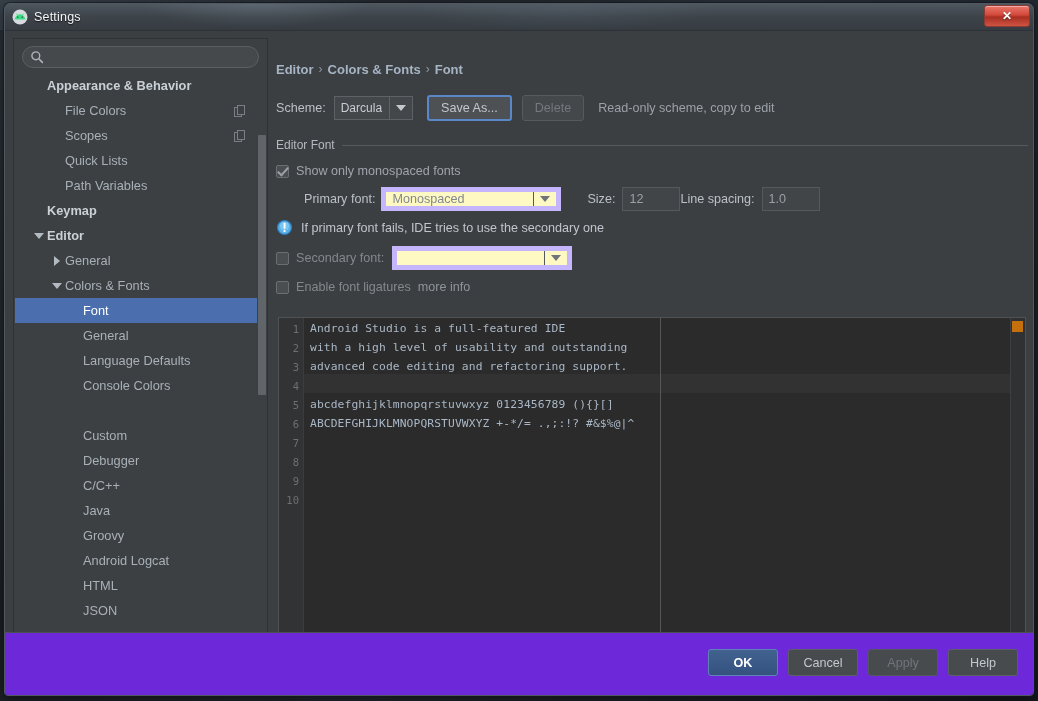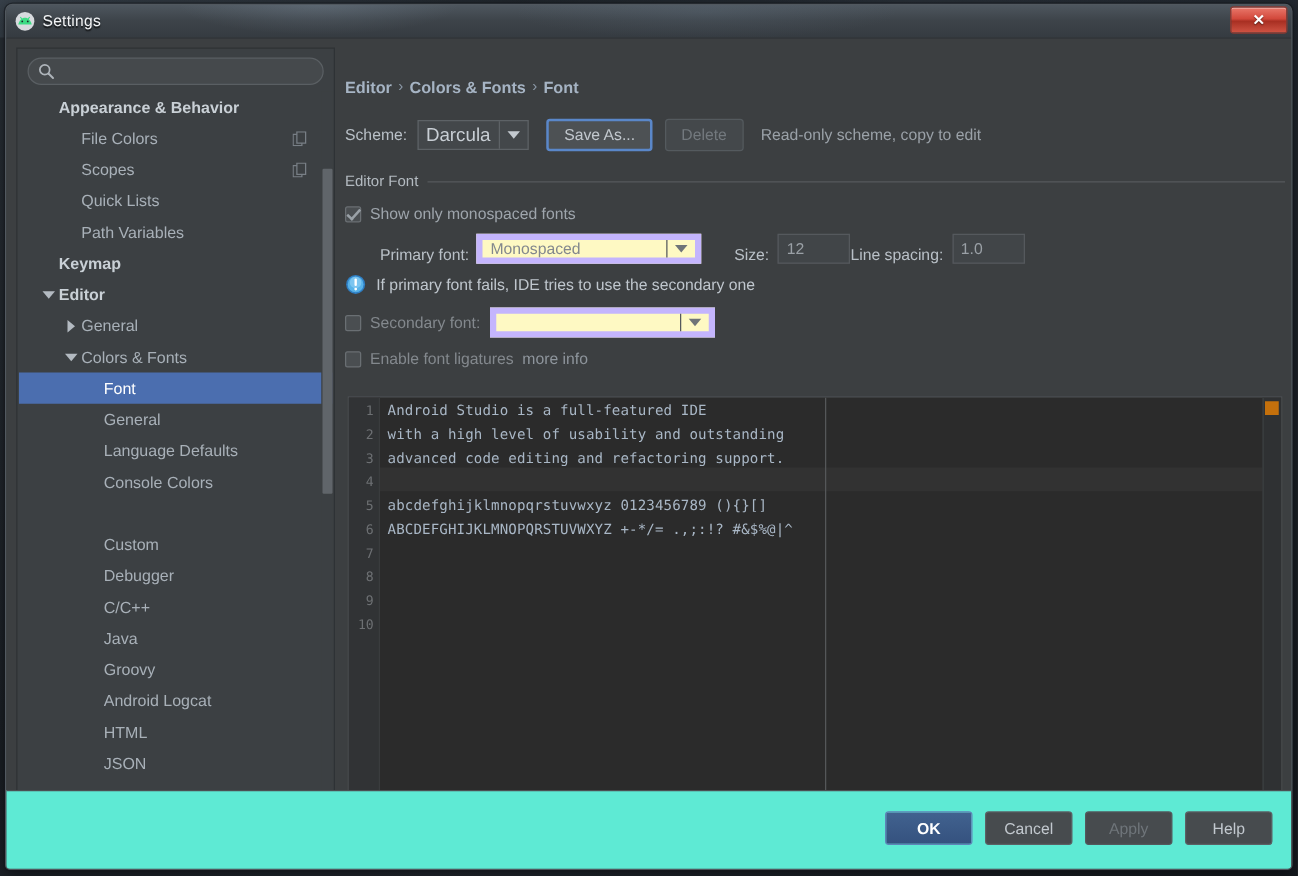--- a/index.html
+++ b/index.html
@@ -213,21 +213,21 @@
     display: flex; align-items: stretch;
     margin-left: 8px;
     height: 24px;
     border: 1px solid #5d6266;
     background: #43474a;
     box-sizing: border-box;
   }
   #scheme-value {
     padding: 0 7px 0 6px;
     display: flex; align-items: center;
-    font-size: 15px;
+    font-size: 12px;
     color: #c8ced4;
     border-right: 1px solid #5d6266;
   }
   #scheme-arrow-btn {
     width: 22px;
     display: flex; align-items: center; justify-content: center;
   }
   .arrow-dn {
     width:0;height:0;
     border-left: 5px solid transparent;
@@ -283,21 +283,21 @@
     content: "";
     position: absolute;
     left: 3px; top: -1px;
     width: 4px; height: 9px;
     border: solid #9aa1a7;
     border-width: 0 2px 2px 0;
     transform: rotate(42deg);
   }
   .chk-label { margin-left: 7px; font-size: 12.6px; color: #9ea5ac; }
 
-  #font-row { display: flex; align-items: flex-end; margin-top: 4px; padding-left: 28px; }
+  #font-row { display: flex; align-items: center; margin-top: 4px; padding-left: 28px; }
   .field-label { font-size: 12.6px; color: #b9c0c7; }
   .combo {
     display: flex; align-items: stretch;
     height: 24px;
     border: 5px solid #c4b5fd;
     background: #fef9c3;
     box-sizing: border-box;
   }
   .combo .val {
     display: flex; align-items: center;
@@ -403,21 +403,21 @@
     right: 2px; top: 3px;
     width: 11px; height: 11px;
     background: #c4700c;
   }
 
   
   #footer {
     position: absolute;
     left: 0; right: 0; bottom: 0;
     height: 64px;
-    background: #5eead4;
+    background: #6d28d9;
     border-top: 1px solid #4c5053;
   }
   #footer-btns {
     position: absolute;
     right: 15px; top: 16px;
     display: flex; gap: 10px;
   }
   .fbtn {
     width: 70px; height: 27px;
     font-size: 12.6px;

